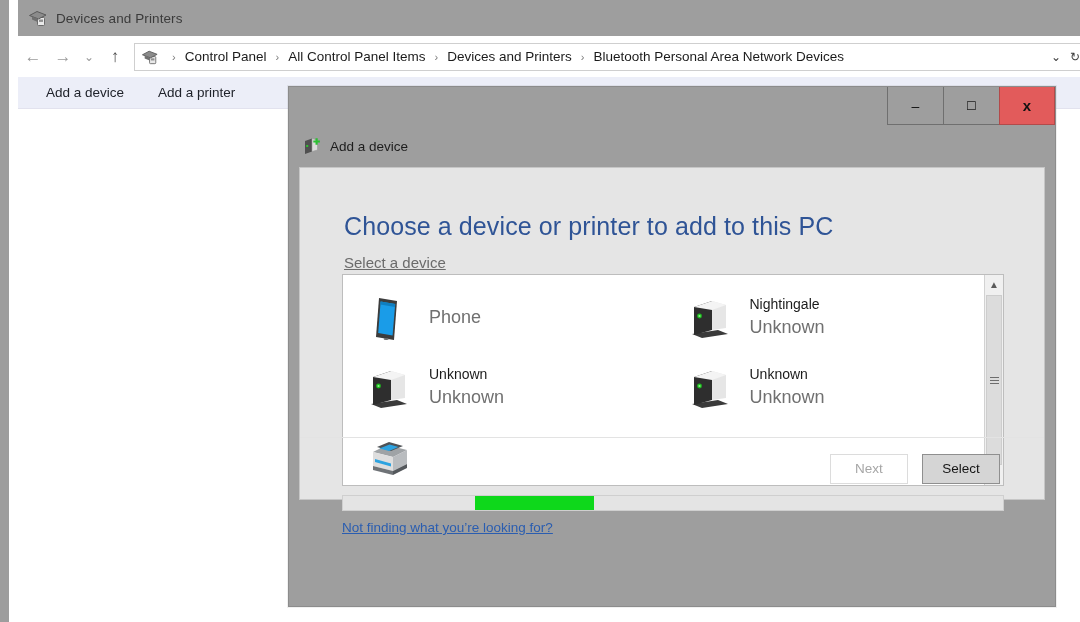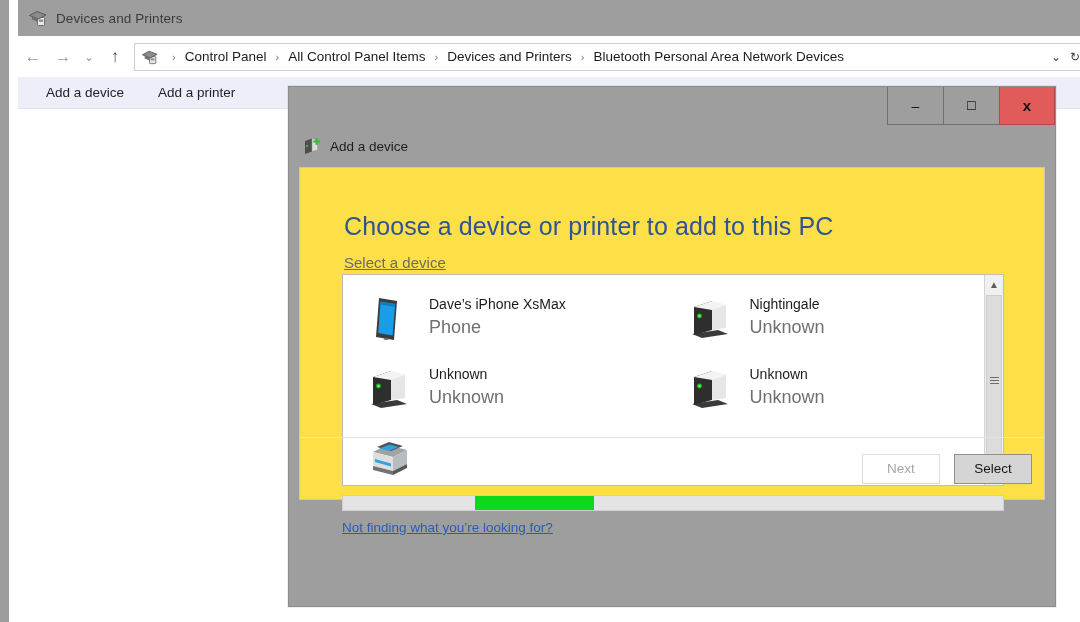--- a/index.html
+++ b/index.html
@@ -194,21 +194,21 @@
   }
   .dlg-app-title {
     font-size: 13.5px;
     color: #1d1d1d;
   }
 
   .dlg-content {
     position: absolute;
     left: 10px; top: 80px;
     width: 746px; height: 333px;
-    background: #fde047;
+    background: #e5e5e5;
     border: 1px solid #c6c6c6;
     box-sizing: border-box;
   }
 
   .wizard-title {
     position: absolute;
     left: 44px; top: 44px;
     font-size: 25px;
     color: #2f5496;
     letter-spacing: .1px;
@@ -335,21 +335,21 @@
   }
 
   .dlg-footer {
     position: absolute;
     left: 0; right: 0; bottom: 0;
     height: 62px;
     border-top: 1px solid #e3e3e3;
     display: flex;
     align-items: center;
     justify-content: flex-end;
-    padding-right: 12px;
+    padding-right: 44px;
     box-sizing: border-box;
   }
   .btn {
     min-width: 78px;
     height: 30px;
     margin-left: 14px;
     font-size: 13.5px;
     font-family: "Liberation Sans", sans-serif;
     display: flex; align-items: center; justify-content: center;
     box-sizing: border-box;
@@ -458,21 +458,20 @@
             <div class="dev-item">
               <span class="dev-icon">
                 <svg class="ico-svg" viewBox="0 0 56 56">
                   <path d="M18 8 L36 11 L33 50 L15 47 Z" fill="#3c3c3c"></path>
                   <path d="M19.6 11.6 L34.2 14 L31.6 45.4 L17.2 43 Z" fill="#1a9ce8"></path>
                   <path d="M19.6 11.6 L34.2 14 L33.9 17 L19.3 14.6 Z" fill="#0f7ec0"></path>
                   <ellipse cx="25.2" cy="49" rx="2.6" ry="1" fill="#6a6a6a"></ellipse>
                 </svg>
               </span>
               <span class="dev-text">
-                <div class="dev-name">Dave’s iPhone XsMax</div>
                 <div class="dev-type">Phone</div>
               </span>
             </div>
 
             <div class="dev-item">
               <span class="dev-icon">
                 <svg class="ico-svg" viewBox="0 0 56 56">
                   <path d="M10 44 L20 48 L46 44 L36 40 Z" fill="#3a3a3a"></path>
                   <path d="M12 17 L30 11 L30 40 L12 45 Z" fill="#2e2e2e"></path>
                   <path d="M30 11 L44 15 L44 38 L30 40 Z" fill="#e6e6e6"></path>

